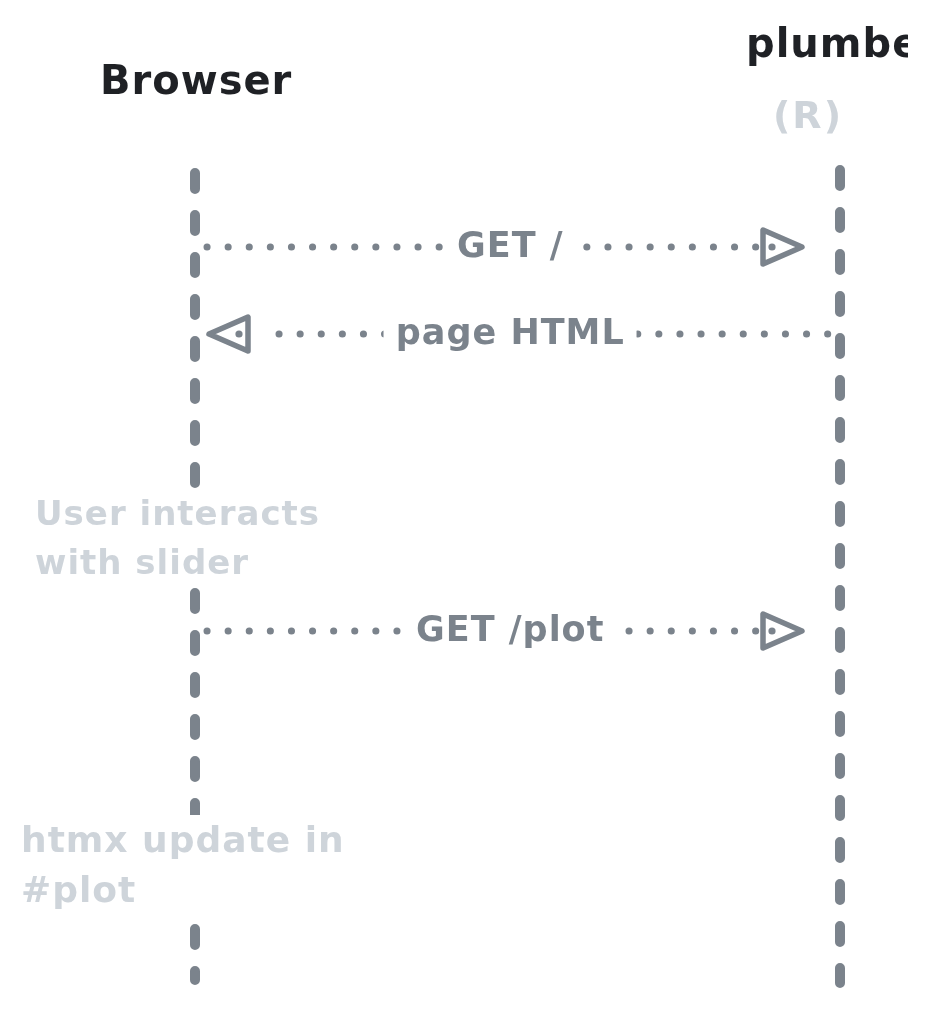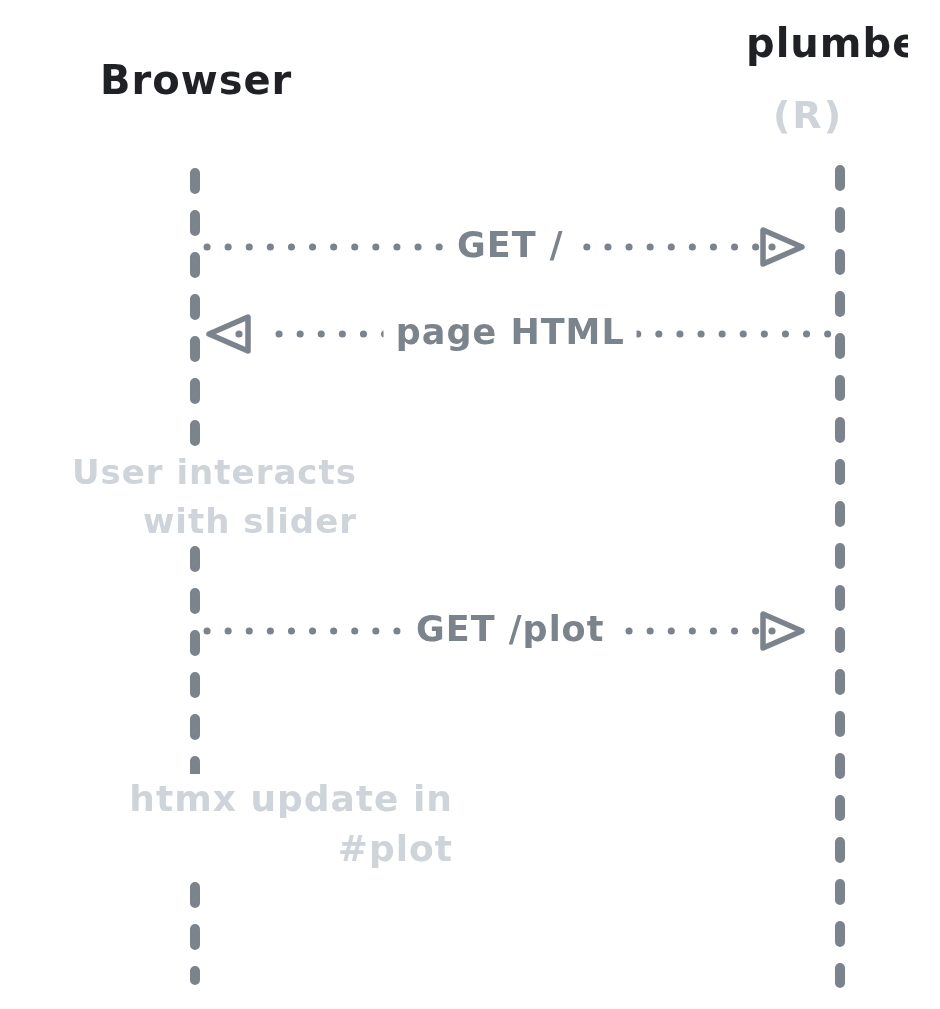--- a/index.html
+++ b/index.html
@@ -73,24 +73,25 @@
     letter-spacing:1px;
     color:var(--line);
     white-space:nowrap;
     z-index:2;
   }
   .note{
     position:absolute;
     background:var(--bg);
     color:var(--muted);
     font-weight:600;
-    text-align:right;
+    text-align:left;
     letter-spacing:1px;
     white-space:pre-line;
     z-index:3;
+    margin-top:41px;
   }
   .note-1{
     left:35px;top:448px;width:322px;
     font-size:34px;line-height:49px;
   }
   .note-2{
     left:21px;top:774px;width:432px;
     font-size:36px;line-height:50px;
   }
 </style>

